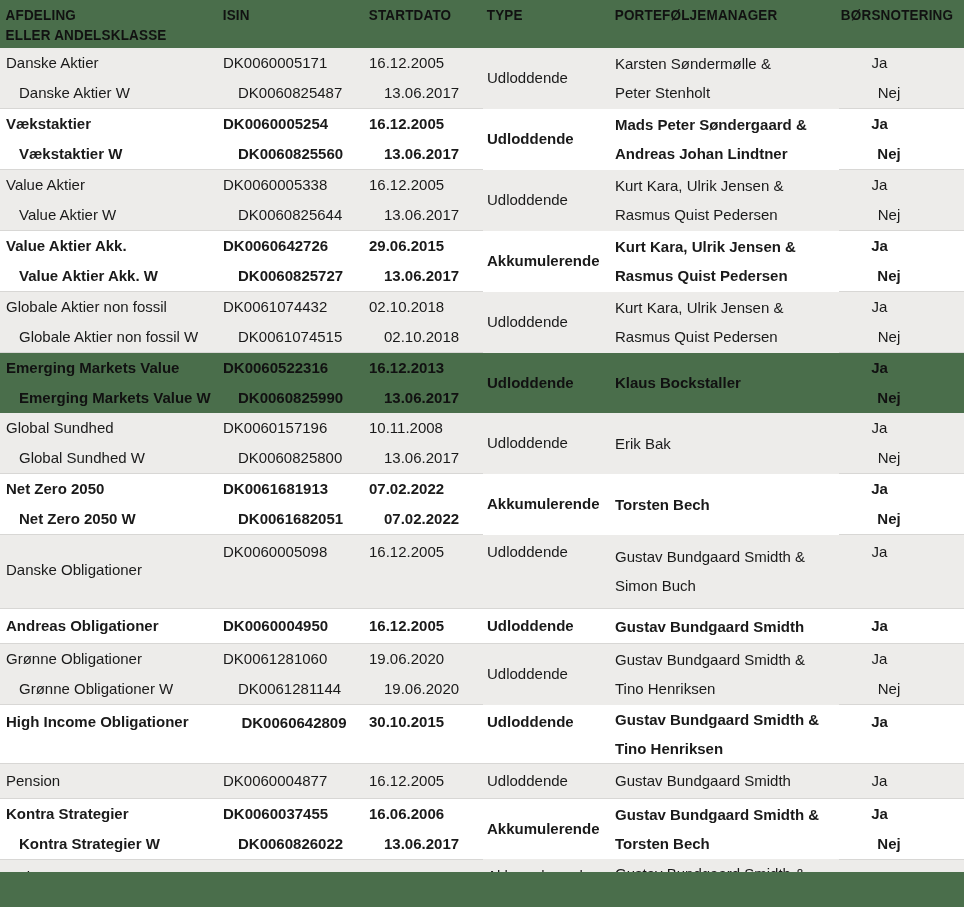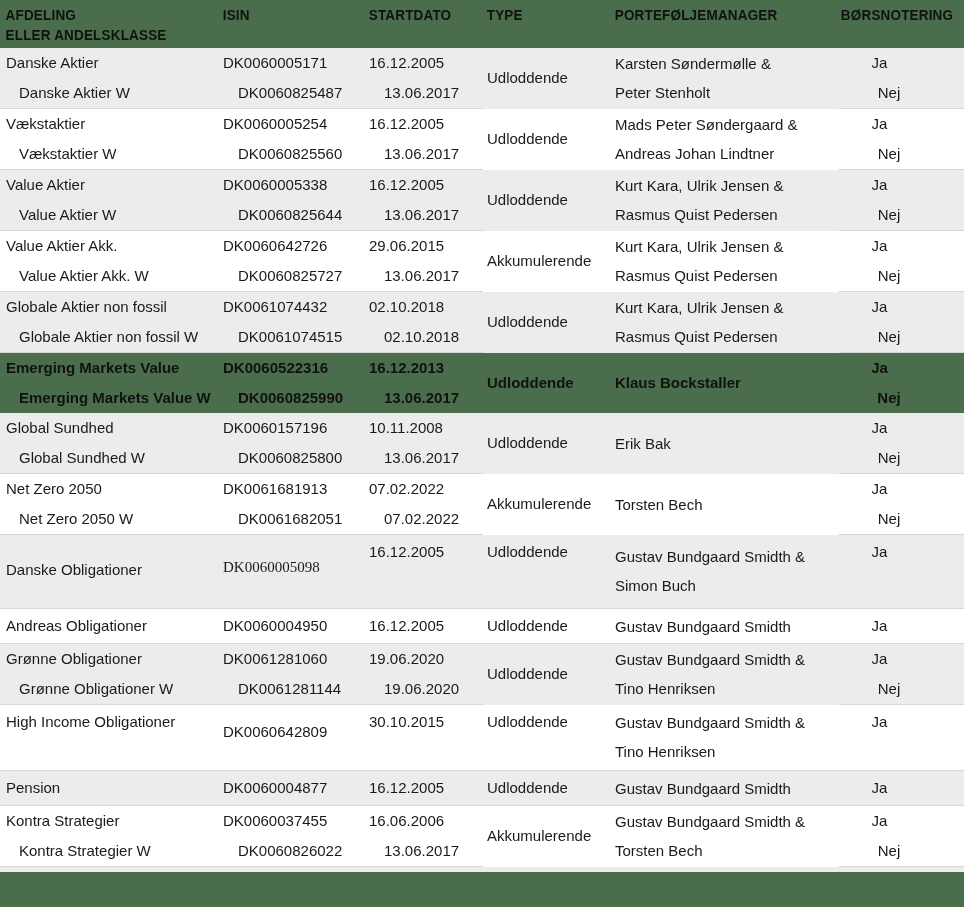--- a/index.html
+++ b/index.html
@@ -62,21 +62,21 @@
   }
 
   td.c-afdeling { padding-left: 6px; }
   td.c-isin     { padding-left: 4px; }
   td.c-start    { padding-left: 4px; }
   td.c-type     { padding-left: 4px; text-align: left; }
   td.c-manager  { padding-left: 4px; }
   td.c-bors     { text-align: center; padding-right: 44px; }
 
   tbody tr.band-alt   td { background: #edecea; }
-  tbody tr.band-plain td { background: #ffffff; }
+  tbody tr.band-plain td { background: #ffffff; font-weight: bold; }
 
   tbody tr.band-alt.row-sep td,
   tbody tr.band-plain.row-sep td {
     border-bottom: 1px solid #d8d7d5;
   }
 
   
   tbody tr.band-highlight td {
     background: #4a6e4b;
     color: #111111;
@@ -265,21 +265,21 @@
           <td class="c-bors">Ja</td>
         </tr>
         <tr class="band-plain subrow-bottom row-sep">
           <td class="c-afdeling">Net Zero 2050 W</td>
           <td class="c-isin">DK0061682051</td>
           <td class="c-start">07.02.2022</td>
           <td class="c-bors">Nej</td>
         </tr>
         <tr class="band-alt single-row row-sep">
           <td class="c-afdeling" style="height: 53px; vertical-align: top; padding-top: 20px;">Danske Obligationer</td>
-          <td class="c-isin" style="height: 53px; vertical-align: top; padding-top: 17px; font-family: Liberation Serif, serif;">DK0060005098</td>
+          <td class="c-isin" style="height: 53px; vertical-align: top; padding-top: 2px;">DK0060005098</td>
           <td class="c-start" style="height: 53px; vertical-align: top; padding-top: 2px;">16.12.2005</td>
           <td class="c-type span-mid" rowspan="1" style="height: 53px; vertical-align: top; padding-top: 2px;">Udloddende</td>
           <td class="c-manager span-mid" rowspan="1" style="height: 53px;">
             <span class="mgr">Gustav Bundgaard Smidth &amp;</span>
             <span class="mgr">Simon Buch</span>
           </td>
           <td class="c-bors" style="height: 53px; vertical-align: top; padding-top: 2px;">Ja</td>
         </tr>
         <tr class="band-plain single-row row-sep">
           <td class="c-afdeling">Andreas Obligationer</td>
@@ -303,21 +303,21 @@
           <td class="c-bors">Ja</td>
         </tr>
         <tr class="band-alt subrow-bottom row-sep">
           <td class="c-afdeling">Grønne Obligationer W</td>
           <td class="c-isin">DK0061281144</td>
           <td class="c-start">19.06.2020</td>
           <td class="c-bors">Nej</td>
         </tr>
         <tr class="band-plain single-row row-sep">
           <td class="c-afdeling" style="height: 53px; vertical-align: top; padding-top: 2px;">High Income Obligationer</td>
-          <td class="c-isin" style="height: 53px; vertical-align: top; padding-top: 12px;">DK0060642809</td>
+          <td class="c-isin" style="height: 53px; vertical-align: top; padding-top: 3px; text-align: center;">DK0060642809</td>
           <td class="c-start" style="height: 53px; vertical-align: top; padding-top: 2px;">30.10.2015</td>
           <td class="c-type span-mid" rowspan="1" style="height: 53px; vertical-align: top; padding-top: 2px;">Udloddende</td>
           <td class="c-manager span-mid" rowspan="1" style="height: 53px;">
             <span class="mgr">Gustav Bundgaard Smidth &amp;</span>
             <span class="mgr">Tino Henriksen</span>
           </td>
           <td class="c-bors" style="height: 53px; vertical-align: top; padding-top: 2px;">Ja</td>
         </tr>
         <tr class="band-alt single-row row-sep">
           <td class="c-afdeling">Pension</td>

